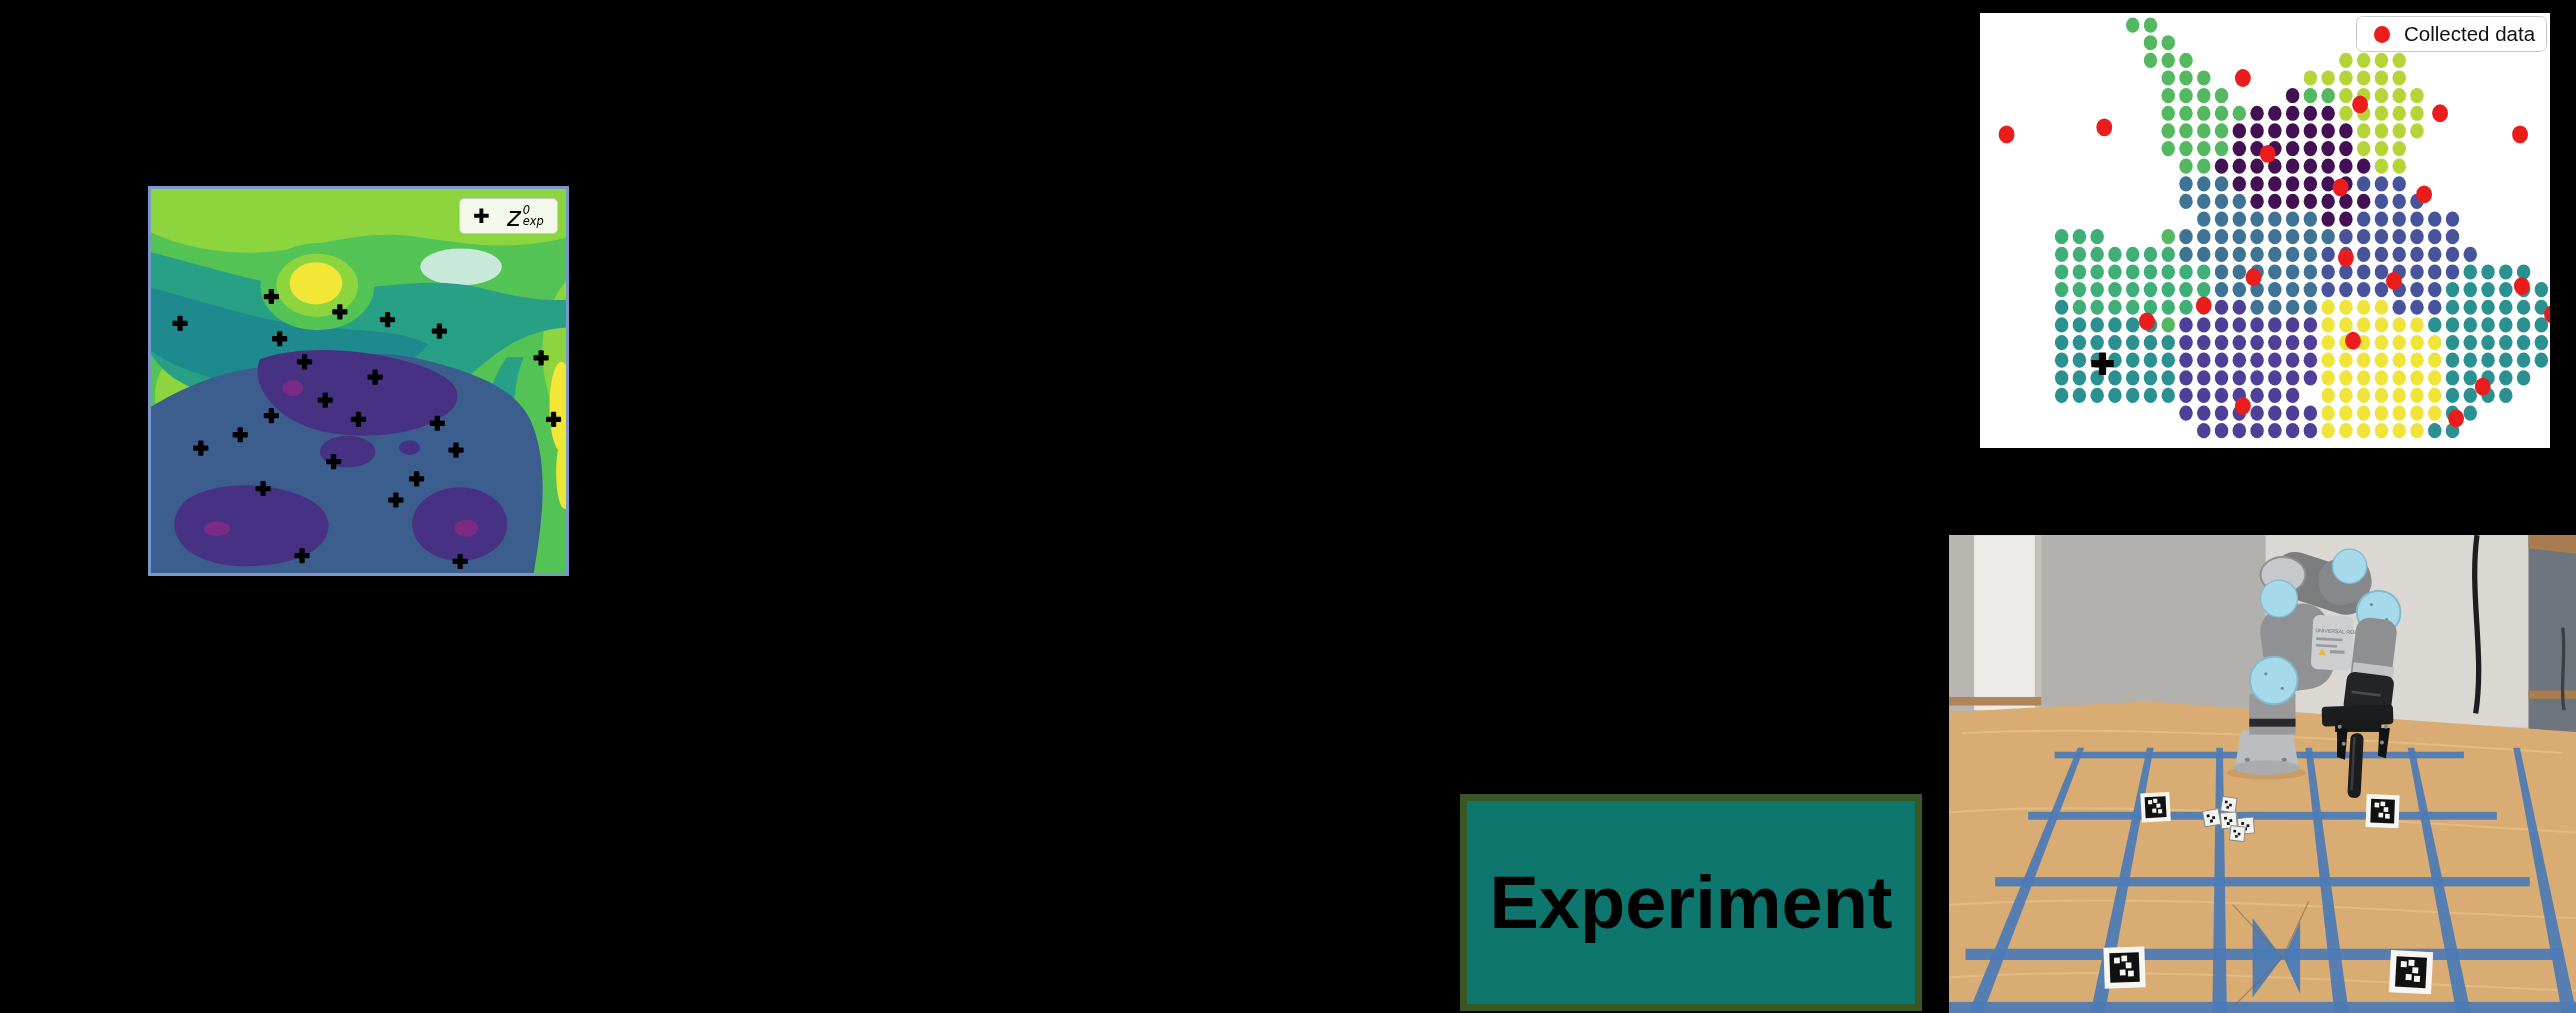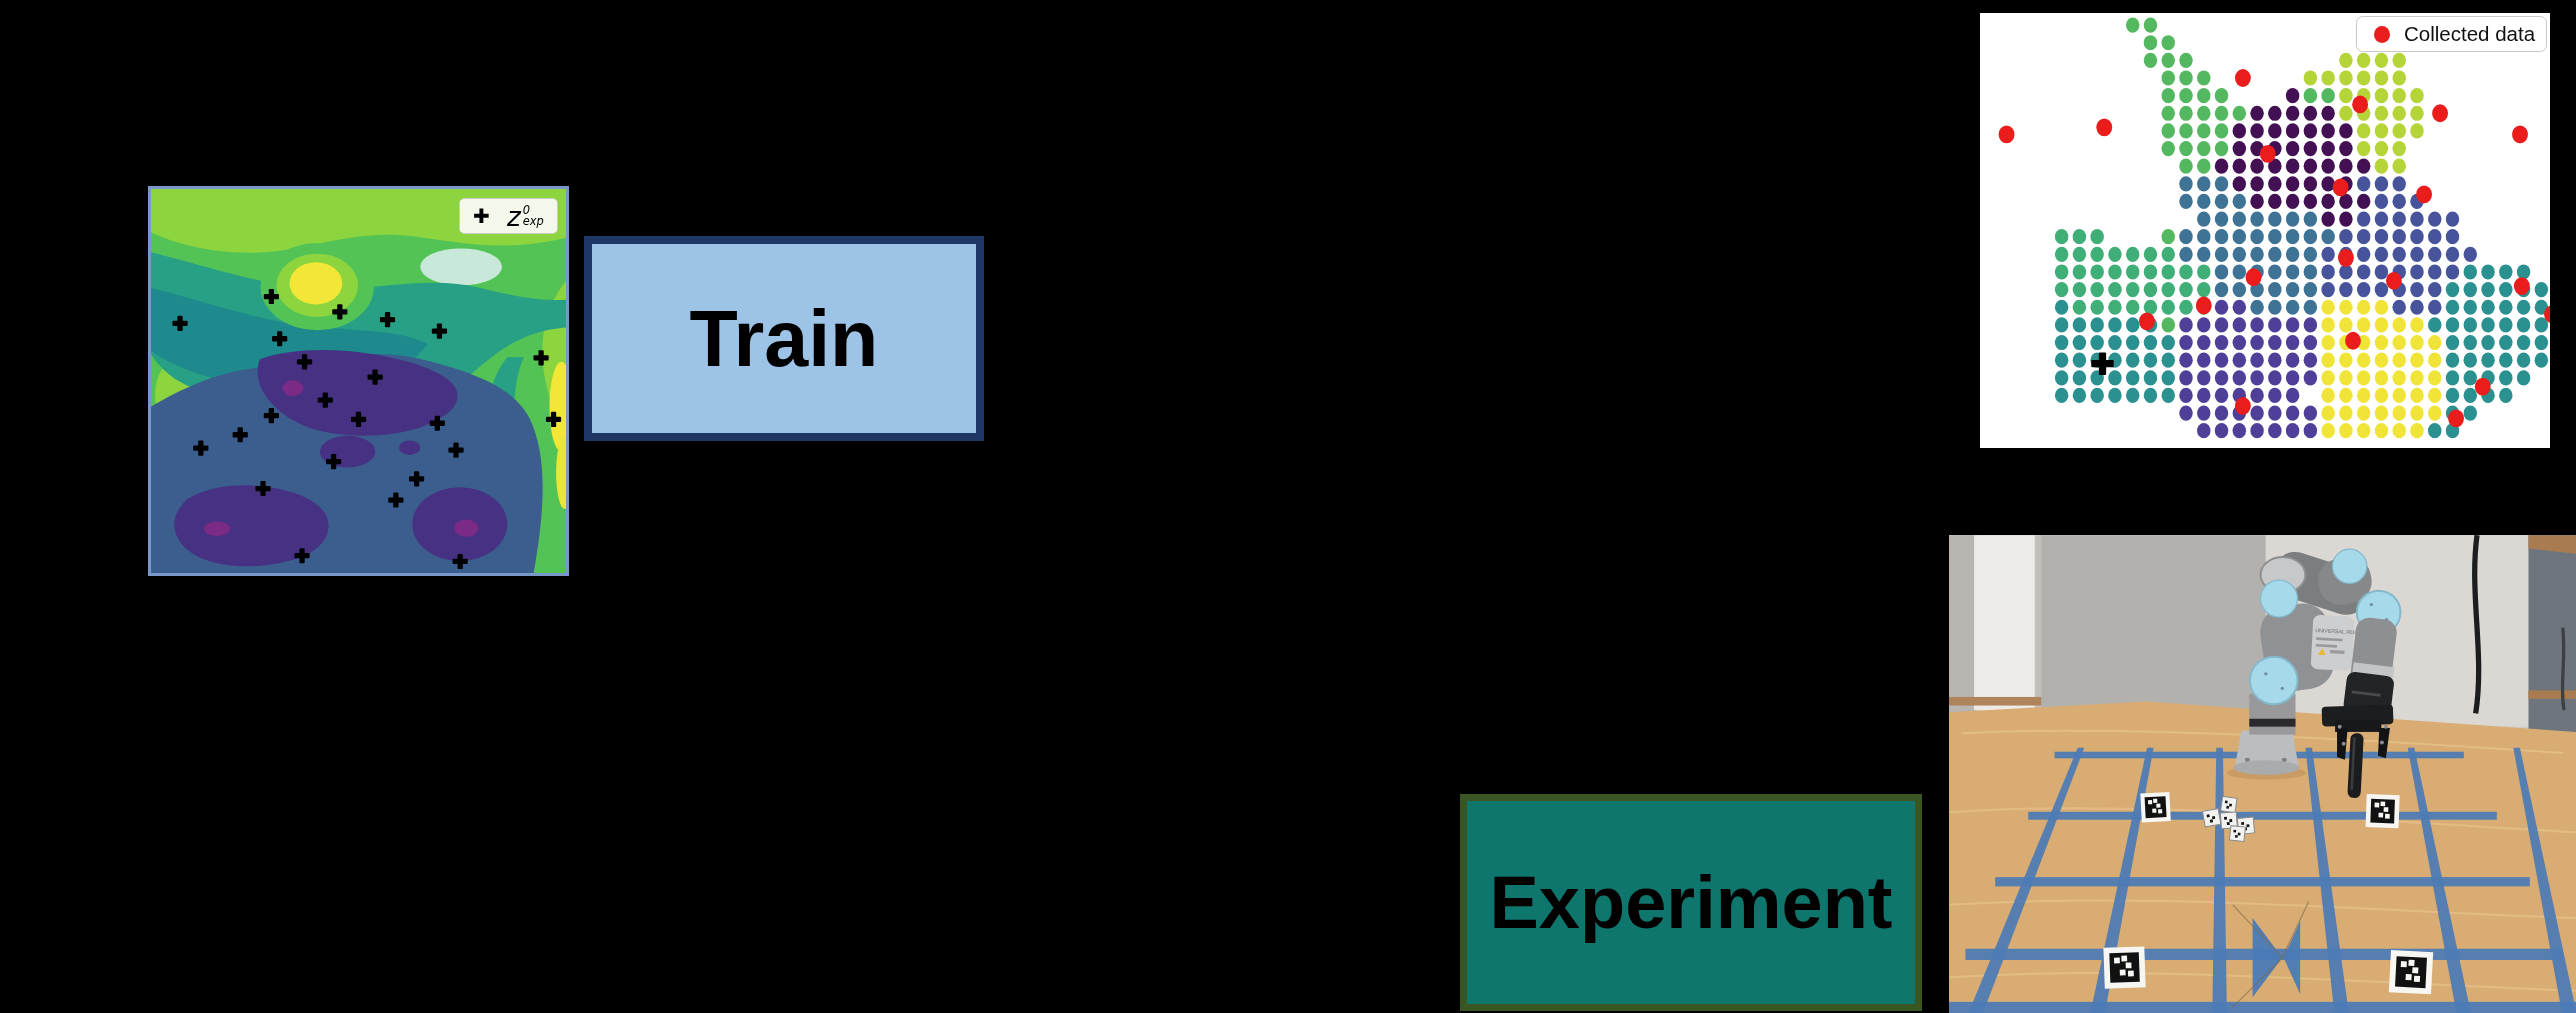--- a/index.html
+++ b/index.html
@@ -112,23 +112,20 @@
       <span class="math">
           <i>z</i>
           <span class="ss">
             <sup>0</sup>
             <sub>exp</sub>
           </span>
         </span>
     </div>
   </div>
 
-  <div class="node" id="node-train" style="background-color: rgb(157, 195, 230); border-color: rgb(30, 55, 101);">
-    <span>Train</span>
-  </div>
   <div class="node" id="node-experiment" style="background-color: #0f766e; border-color: rgb(58, 86, 35);">
     <span>Experiment</span>
   </div>
 
   <div class="fig" id="scatter-fig">
     <svg viewBox="0 0 863 658">
       <rect width="863" height="658" fill="#ffffff"></rect>
       <g id="scatter-dots">
           <ellipse cx="231.2" cy="18" rx="10.2" ry="11.5" fill="#53B860"></ellipse>
           <ellipse cx="258.1" cy="18" rx="10.2" ry="11.5" fill="#53B860"></ellipse>

